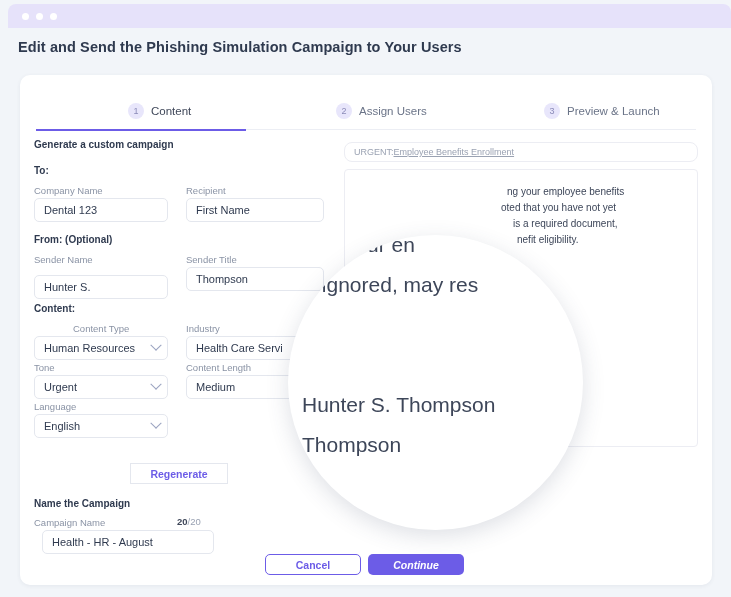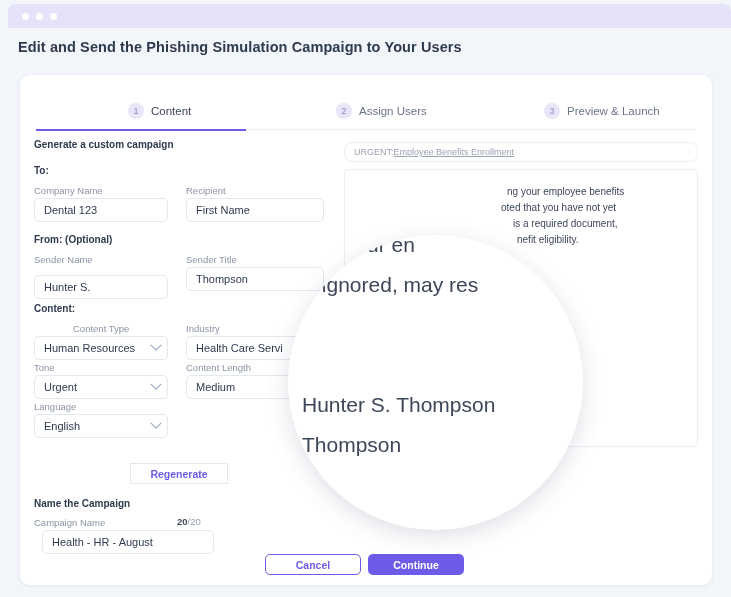--- a/index.html
+++ b/index.html
@@ -245,20 +245,21 @@
     width: 96px; height: 21px;
     border-radius: 5px;
     background: #6c5ce7;
     color: #fff;
     font-size: 10.5px;
     font-weight: bold;
     display: flex;
     align-items: center;
     justify-content: center;
     cursor: pointer;
+    font-style: italic;
   }
 </style>
 </head>
 <body>
 
 <div id="window-chrome">
   <div id="chrome-dot-1" class="chrome-dot"></div>
   <div id="chrome-dot-2" class="chrome-dot"></div>
   <div id="chrome-dot-3" class="chrome-dot"></div>
 </div>

